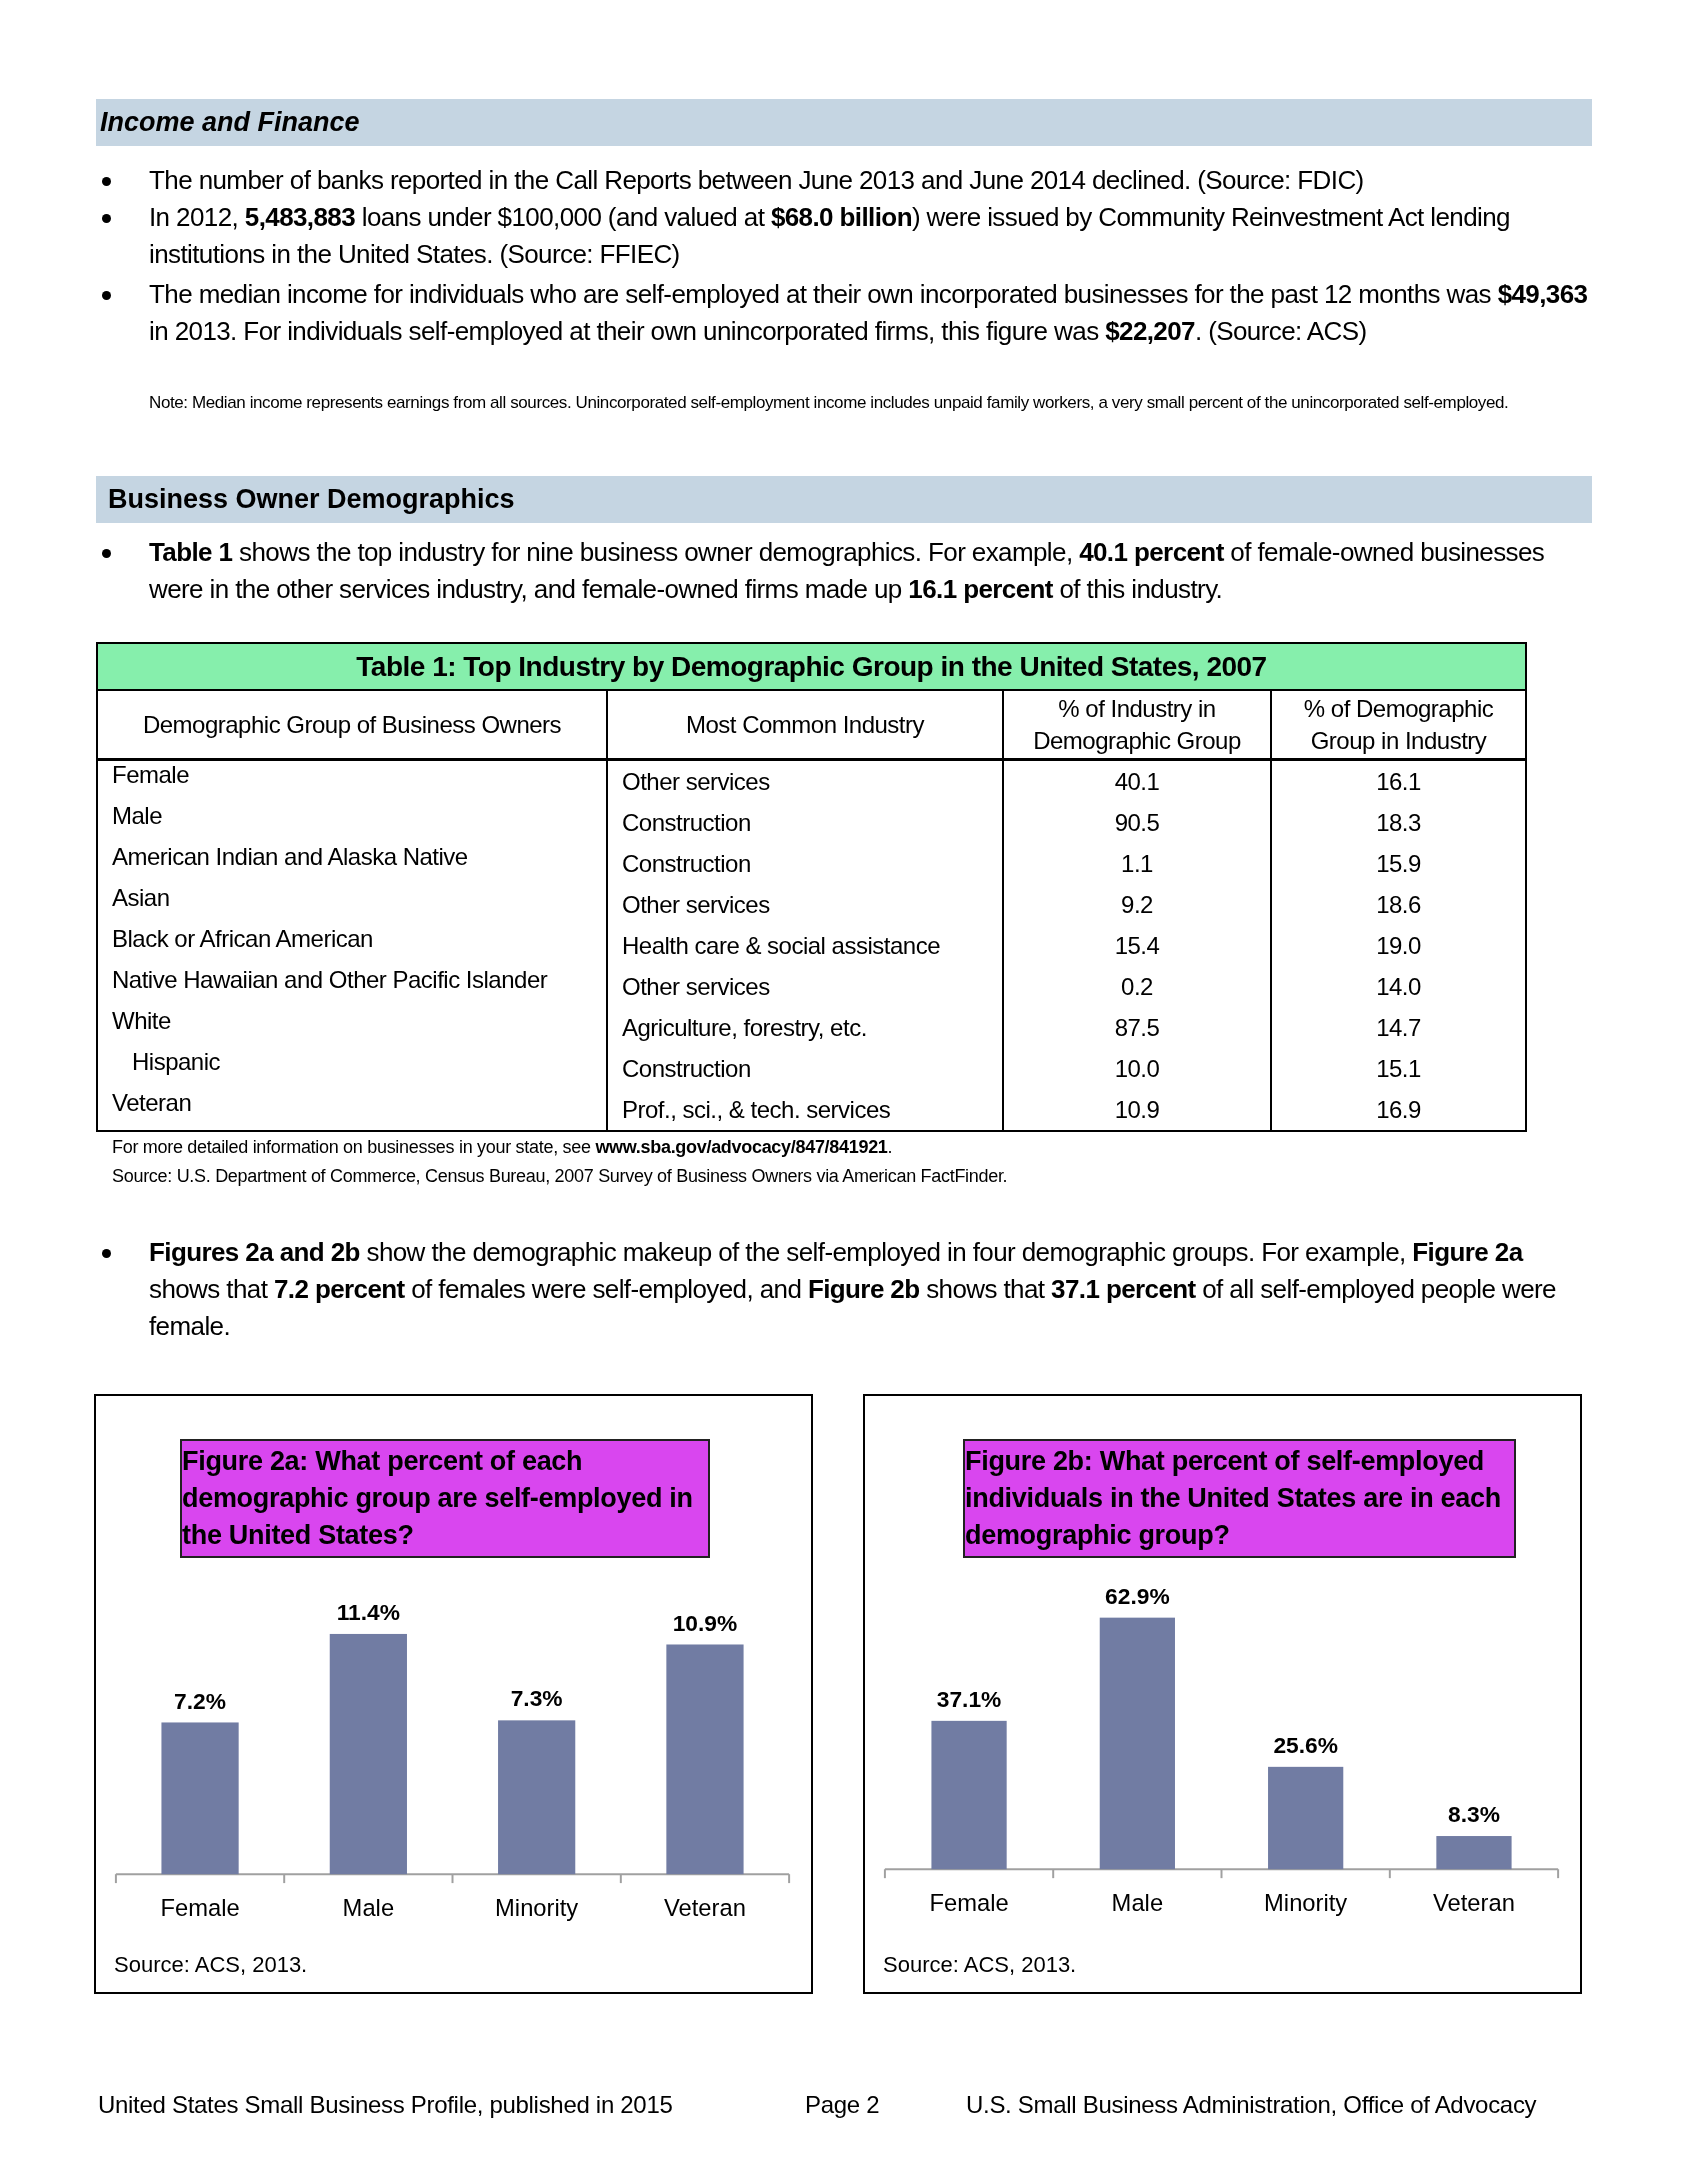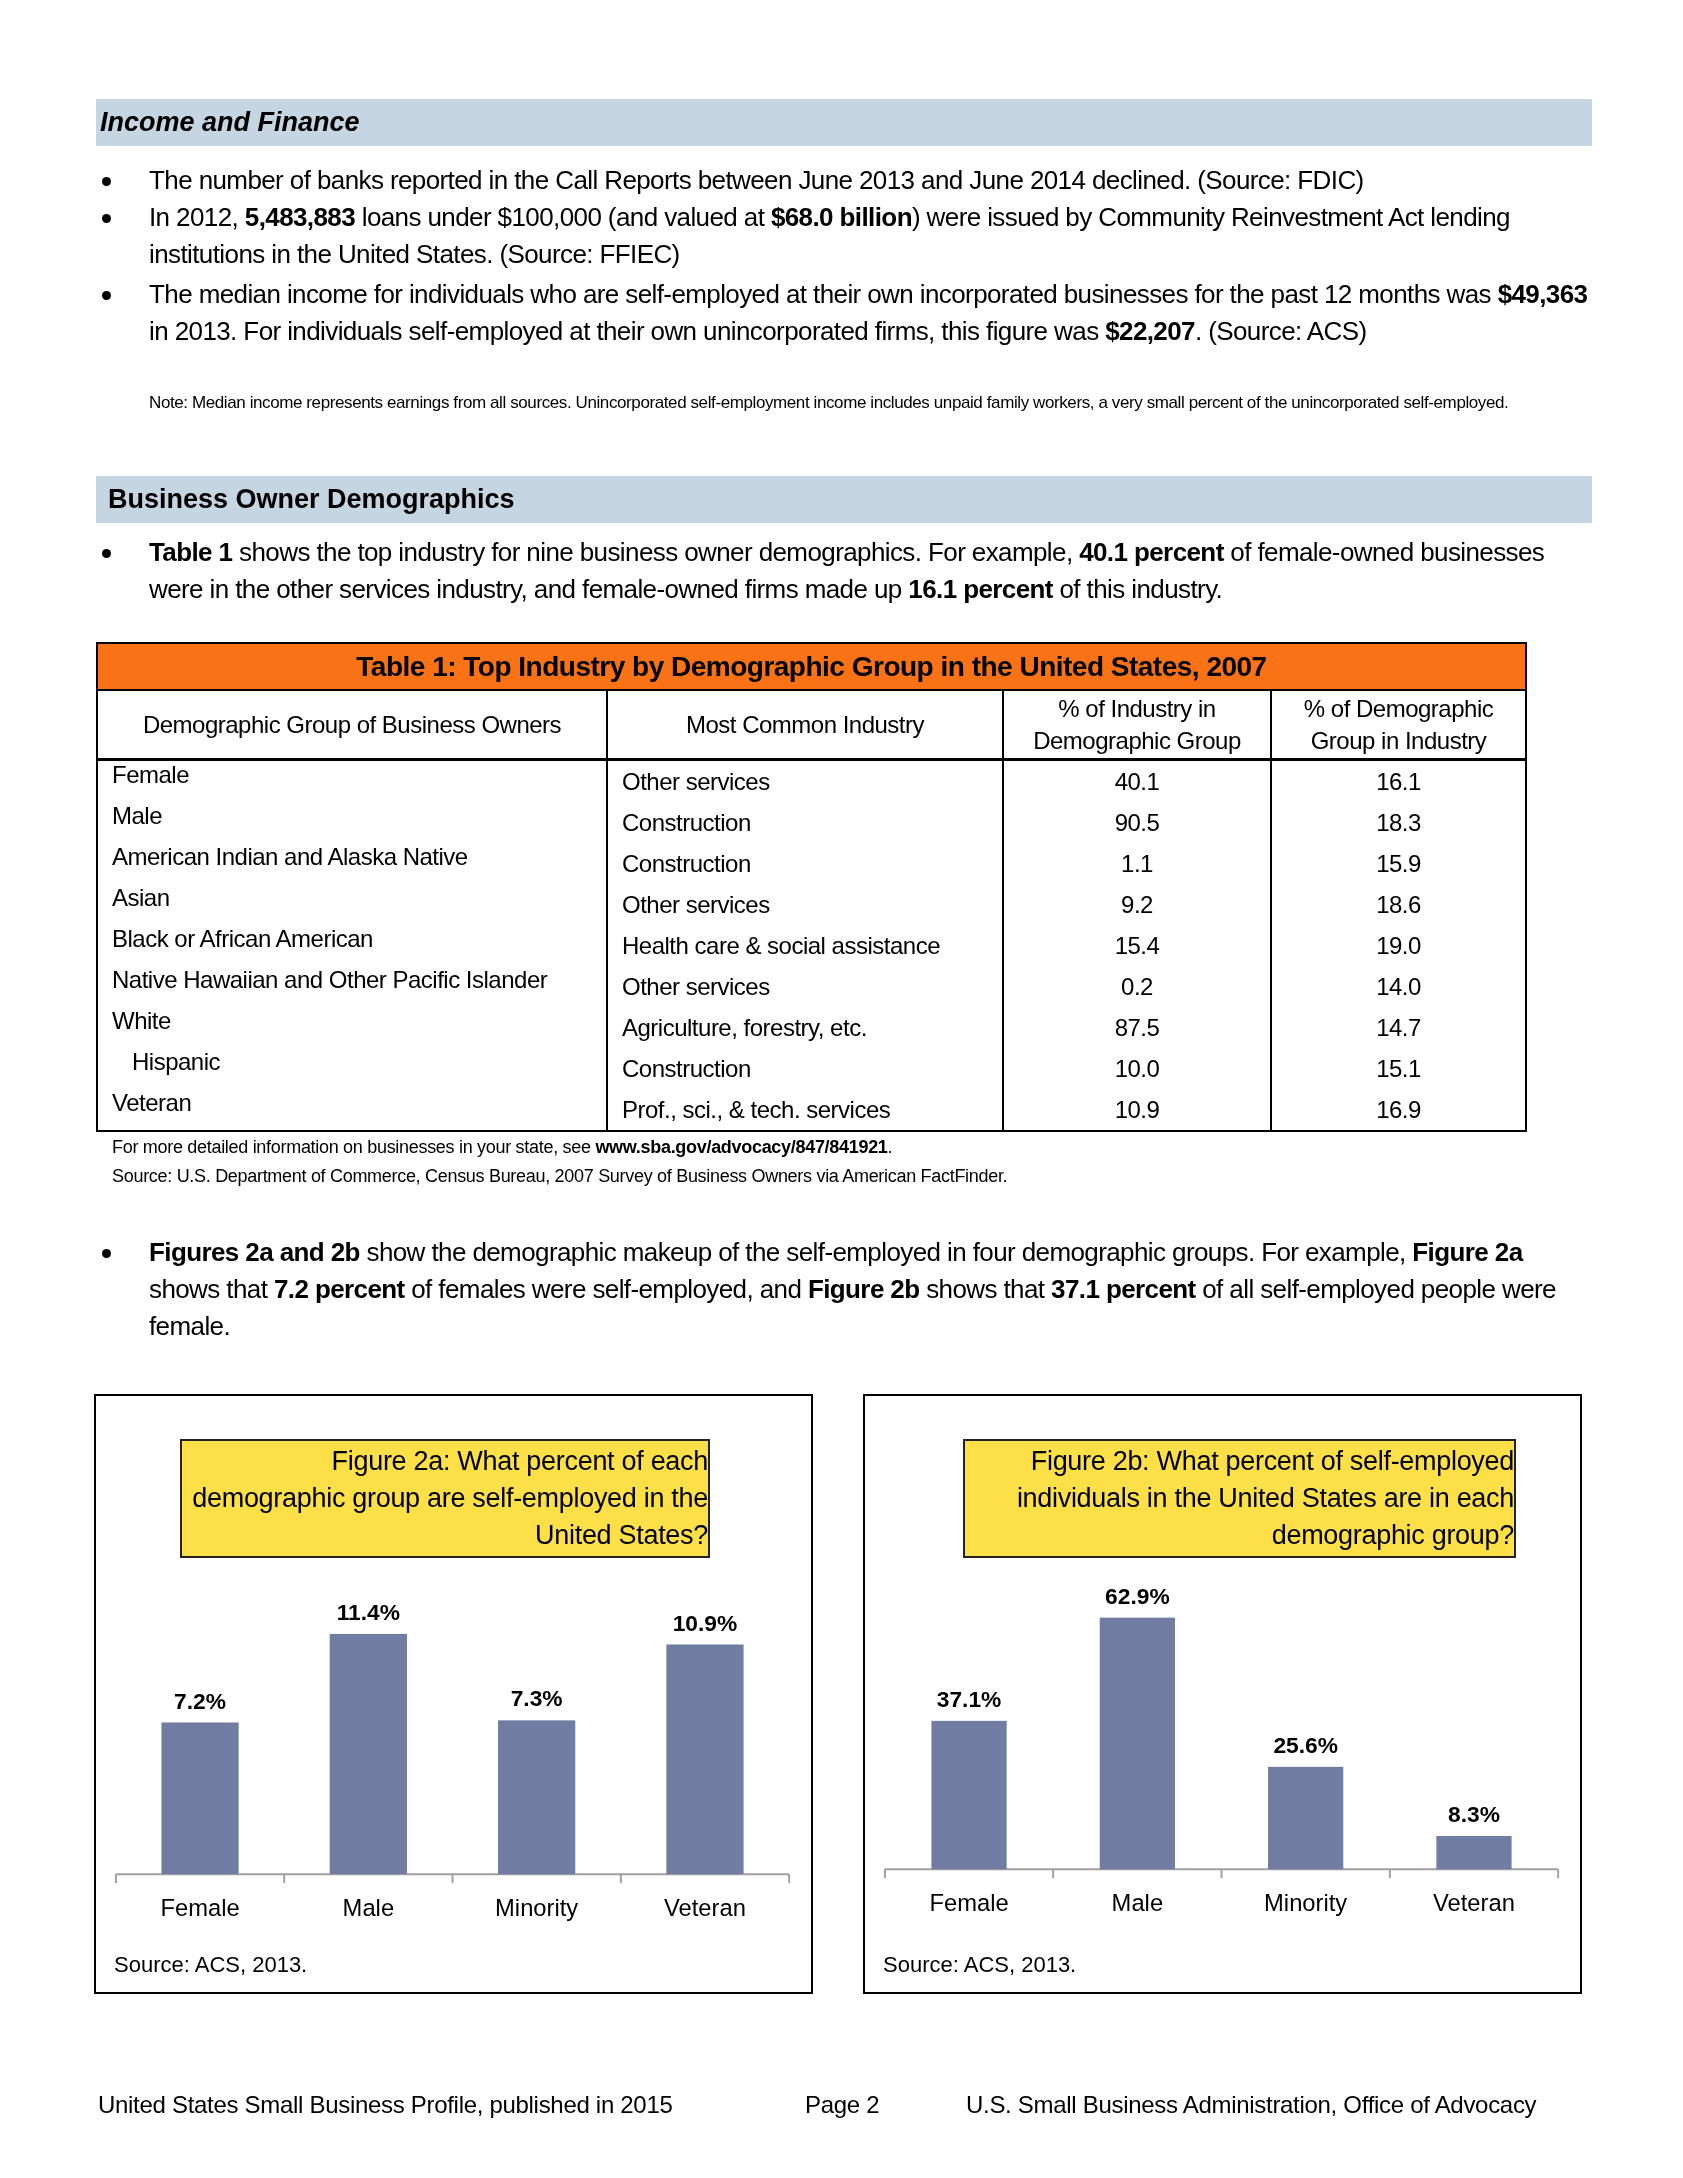--- a/index.html
+++ b/index.html
@@ -5,28 +5,28 @@
   html,body{margin:0;padding:0;background:#fff;}
   body{width:1683px;height:2178px;position:relative;font-family:"Liberation Sans",sans-serif;color:#000;overflow:hidden;}
   .band{position:absolute;left:96px;width:1496px;height:47px;background:#c5d5e2;}
   .band span{position:absolute;left:4px;top:8px;font-size:27px;font-weight:bold;}
   .bullets{position:absolute;left:96px;width:1495px;margin:0;padding:0;list-style:none;}
   .bullets li{position:relative;padding-left:53px;font-size:26px;line-height:37px;letter-spacing:-0.6px;}
   .bullets li::before{content:"";position:absolute;left:6px;top:15px;width:9px;height:9px;border-radius:50%;background:#000;}
   .note{font-size:17px;line-height:23px;padding-left:53px;letter-spacing:-0.4px;}
   table.t1{position:absolute;left:96px;top:642px;width:1431px;border-collapse:collapse;font-size:24px;letter-spacing:-0.5px;}
   table.t1 td,table.t1 th{border-left:2px solid #000;border-right:2px solid #000;padding:0 14px;}
-  table.t1 .ttl{background:#f97316;font-weight:bold;font-size:28px;text-align:center;height:45px;border:2px solid #000;}
+  table.t1 .ttl{background:#86efac;font-weight:bold;font-size:28px;text-align:center;height:45px;border:2px solid #000;}
   table.t1 .hdr th{font-weight:normal;height:67px;line-height:32px;text-align:center;border-top:2px solid #000;border-bottom:3px solid #000;}
   table.t1 tbody td{height:41px;padding-top:0;}
   table.t1 tbody tr:last-child td{border-bottom:2px solid #000;}
   table.t1 td.num{text-align:center;}
   .foot-note{position:absolute;left:112px;font-size:18px;letter-spacing:-0.3px;}
   .figbox{position:absolute;top:1394px;width:715px;height:596px;border:2px solid #000;}
-  .figtitle{position:absolute;top:43px;height:115px;background:#fde047;border:2px solid #222;text-align:right;font-weight:normal;font-size:27px;line-height:37px;display:flex;align-items:center;justify-content:center;letter-spacing:-0.3px;}
+  .figtitle{position:absolute;top:43px;height:115px;background:#d946ef;border:2px solid #222;text-align:left;font-weight:bold;font-size:27px;line-height:37px;display:flex;align-items:center;justify-content:center;letter-spacing:-0.3px;}
   .fig-svg{position:absolute;left:0;top:0;}
   .fig-src{position:absolute;left:18px;bottom:14px;font-size:22px;}
   .footer{position:absolute;top:2091px;font-size:24px;letter-spacing:-0.3px;}
 </style>
 </head>
 <body>
 
 <div class="band" style="top:99px;font-style:italic;">
   <span>Income and Finance</span>
 </div>

